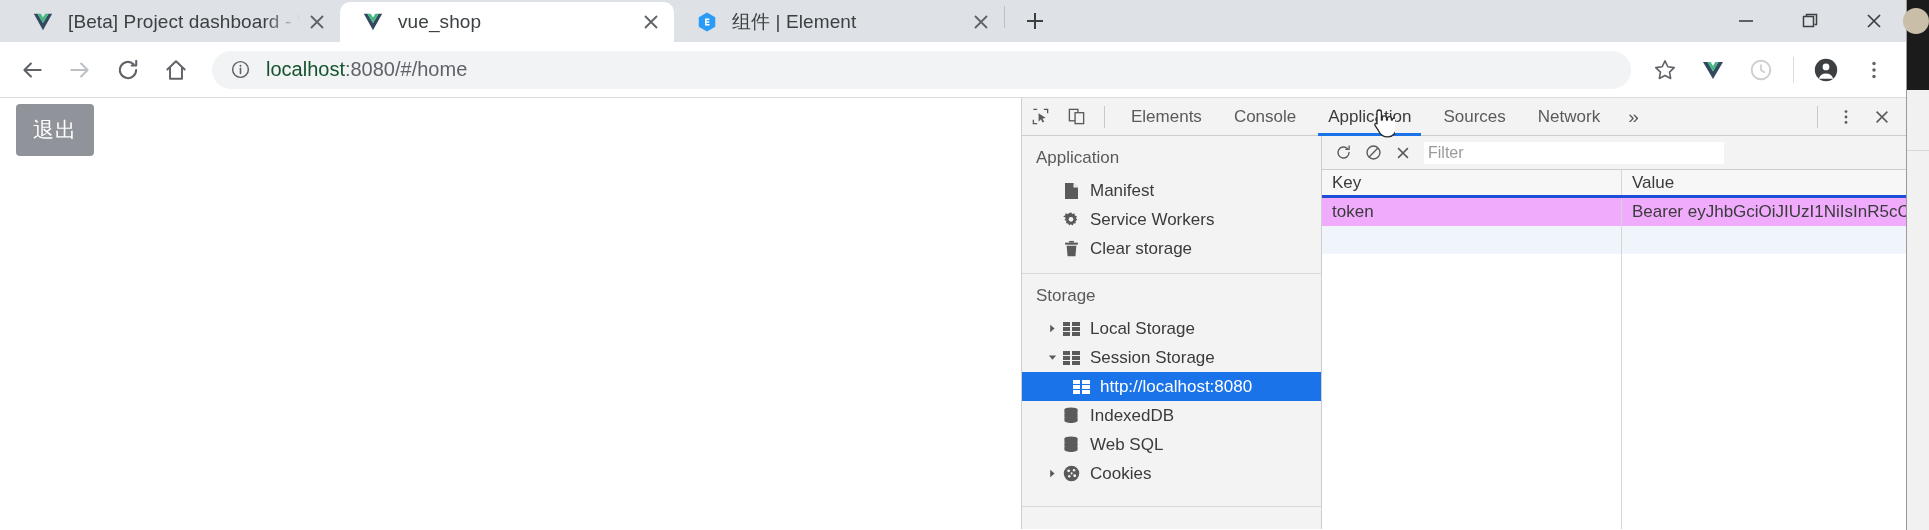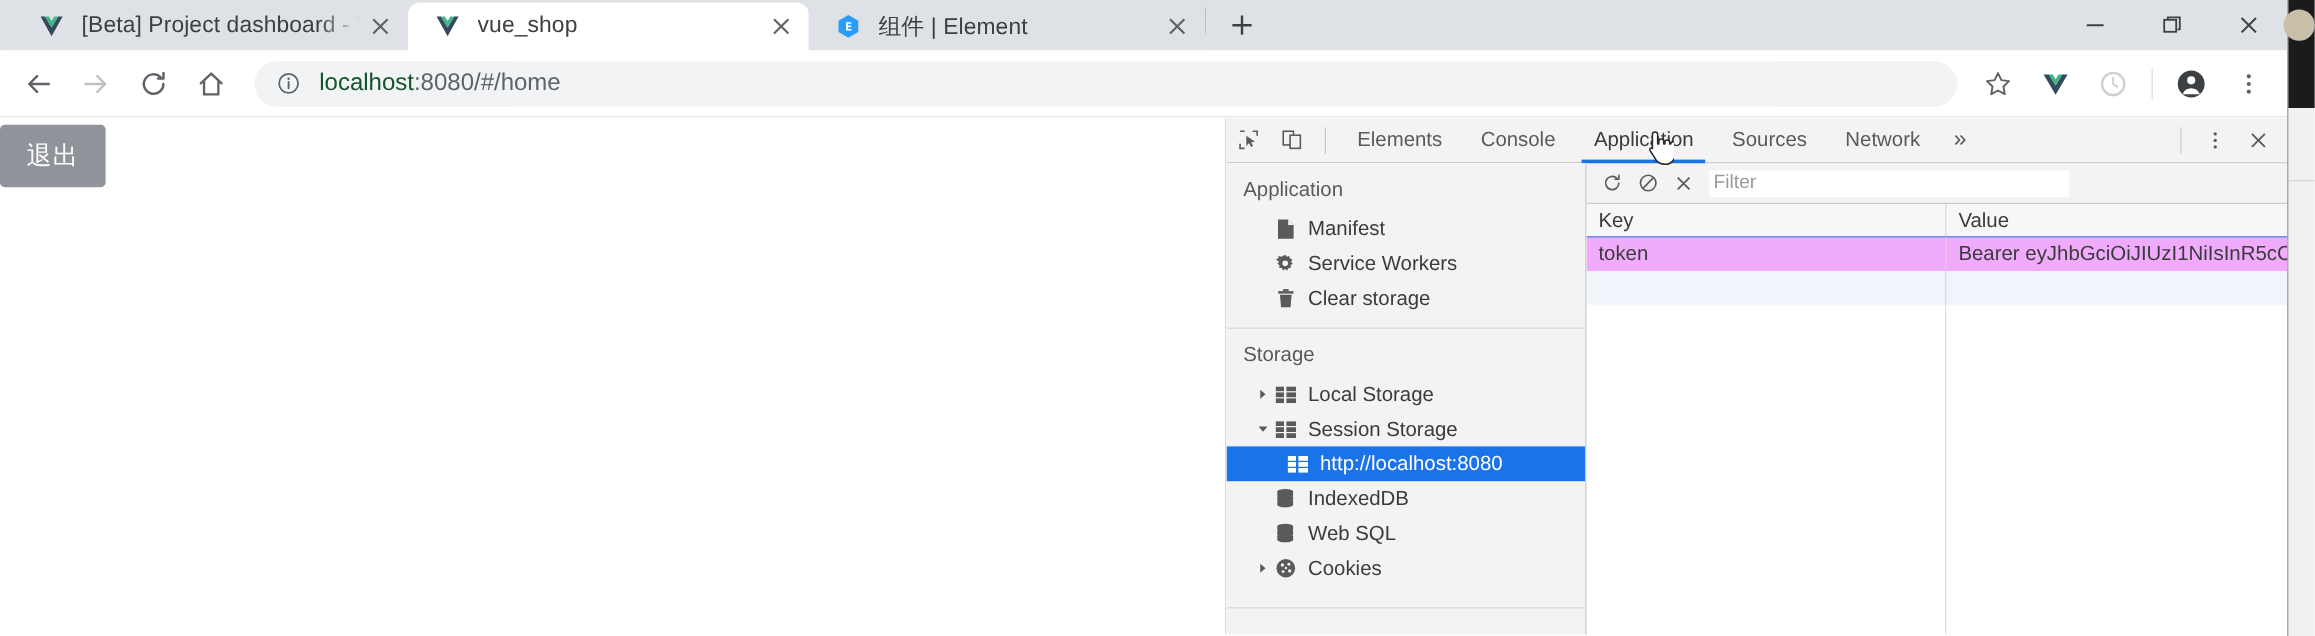--- a/index.html
+++ b/index.html
@@ -150,22 +150,22 @@
   }
   #page-viewport {
     position: relative;
     width: 1022px;
     height: 431px;
     background: #ffffff;
     border-right: 1px solid #cfcfcf;
   }
   #logout-button {
     position: absolute;
-    left: 0; top: 6px;
-    width: 88px; height: 52px;
+    left: 16px; top: 6px;
+    width: 78px; height: 52px;
     background: #909399;
     color: #ffffff;
     border: none;
     border-radius: 4px;
     font-size: 21px;
     font-family: "DejaVu Sans", "Liberation Sans", sans-serif;
     display: flex; align-items: center; justify-content: center;
     letter-spacing: 1px;
   }
 
@@ -298,21 +298,21 @@
     padding: 0 4px;
     max-width: 300px;
   }
   #storage-filter::placeholder { color: #9a9a9a; }
 
   #storage-grid { flex: 1 1 auto; display: flex; flex-direction: column; min-height: 0; }
   .sg-header {
     display: flex;
     height: 28px;
     background: #f7f7f7;
-    border-bottom: 1px solid #1d4ed8;
+    border-bottom: 3px solid #1d4ed8;
     flex: 0 0 auto;
   }
   .sg-header .sg-cell {
     font-size: 17px;
     color: #3b3b3b;
     display: flex; align-items: center;
     padding-left: 10px;
   }
   .sg-row {
     display: flex;

